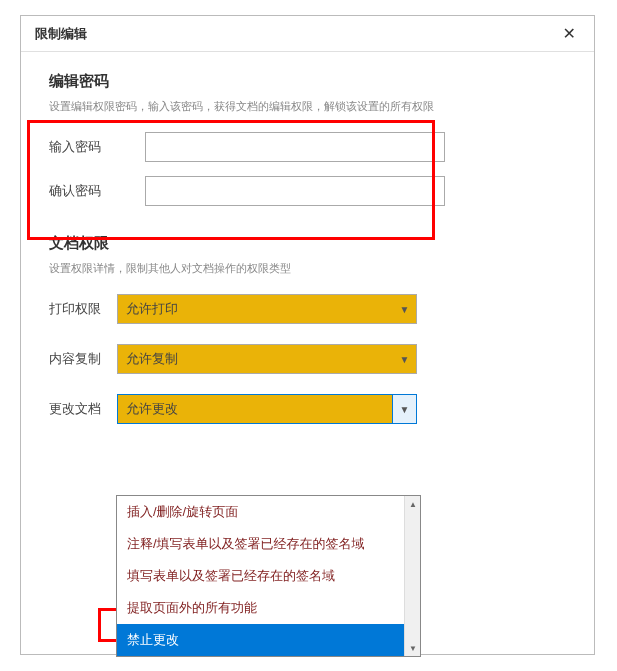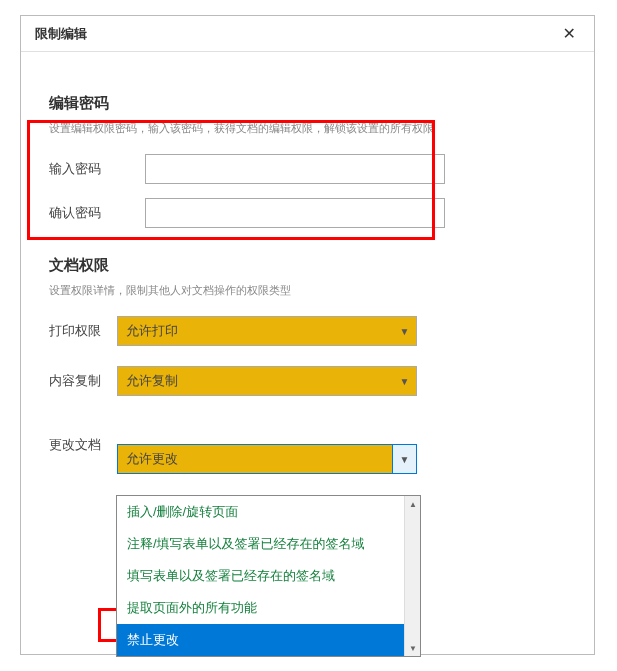--- a/index.html
+++ b/index.html
@@ -2,40 +2,40 @@
 <html><head>
   <meta charset="utf-8">
   <style>
     * { box-sizing: border-box; margin: 0; padding: 0; }
     body { font-family: "Microsoft YaHei", sans-serif; font-size: 13px; color: #333; background: #fff; width: 617px; height: 671px; position: relative; }
     .dialog { position: absolute; left: 20px; top: 15px; width: 575px; height: 640px; border: 1px solid #bbb; background: #fff; }
     .titlebar { display: flex; justify-content: space-between; align-items: center; padding: 8px 14px; border-bottom: 1px solid #e0e0e0; text-align: right; }
     .titlebar-title { font-size: 13px; font-weight: bold; }
     .close-icon { font-size: 16px; cursor: pointer; padding: 0 4px; }
     .content { padding: 20px 28px 20px 28px; }
-    .section-title { font-size: 15px; font-weight: bold; margin-top: 22px; margin-bottom: 8px; }
+    .section-title { font-size: 15px; font-weight: bold; margin-top: 0; margin-bottom: 8px; }
     .section-desc { font-size: 11px; color: #888; margin-bottom: 18px; }
     .form-row { display: flex; align-items: center; margin-bottom: 14px; gap: 28px; }
     .form-label { width: 68px; font-size: 13px; color: #444; }
     .form-input { flex: 0 0 300px; height: 30px; border: 1px solid #aaa; padding: 0 8px; font-size: 13px; }
     .select-wrap { flex: 0 0 300px; height: 30px; border: 1px solid #aaa; display: flex; align-items: center; justify-content: space-between; padding: 0 0 0 8px; position: relative; background: #eab308; }
-    .select-wrap.open { border: 1px solid #0078d7; margin-top: 28px; }
+    .select-wrap.open { border: 1px solid #0078d7; }
     .select-value { font-size: 13px; color: #444; }
     .select-arrow { width: 24px; height: 28px; display: flex; align-items: center; justify-content: center; font-size: 10px; color: #555; border-left: 1px solid transparent; }
     .select-wrap.open .select-arrow { background: #e5f1fb; border-left: 1px solid #0078d7; }
     .perm-block { margin-top: 28px; }
     .perm-row { display: flex; align-items: center; margin-bottom: 20px; }
     .perm-label { width: 68px; font-size: 13px; color: #444; }
     .perm-select { flex: 0 0 300px; }
     .redbox { position: absolute; border: 3px solid #f00; pointer-events: none; }
     .redbox1 { left: 27px; top: 120px; width: 408px; height: 120px; }
     .redbox2 { left: 98px; top: 608px; width: 200px; height: 34px; }
     .confirm-btn { position: absolute; left: 27px; top: 504px; width: 65px; height: 34px; background: #6c2b87; color: #fff; font-size: 13px; display: flex; align-items: center; justify-content: center; cursor: pointer; }
     .dropdown-list { position: absolute; left: 95px; top: 479px; width: 305px; border: 1px solid #888; background: #fff; z-index: 10; }
-    .dropdown-item { padding: 7px 10px; font-size: 13px; color: #15803d; cursor: pointer; border-bottom: none; }
+    .dropdown-item { padding: 7px 10px; font-size: 13px; color: #7f1d1d; cursor: pointer; border-bottom: none; }
     .dropdown-item.selected { background: #0078d7; color: #fff; }
     .dropdown-track { position: absolute; right: 0; top: 0; width: 16px; height: 100%; background: #f0f0f0; border-left: 1px solid #ddd; }
     .dropdown-scroll-up, .dropdown-scroll-down { position: absolute; width: 16px; height: 16px; display: flex; align-items: center; justify-content: center; font-size: 8px; color: #666; }
     .dropdown-scroll-up { top: 0; }
     .dropdown-scroll-down { bottom: 0; }
     .arrow-annotation { position: absolute; left: 310px; top: 595px; width: 90px; height: 45px; pointer-events: none; }
   </style>
 </head>
 <body>
 

